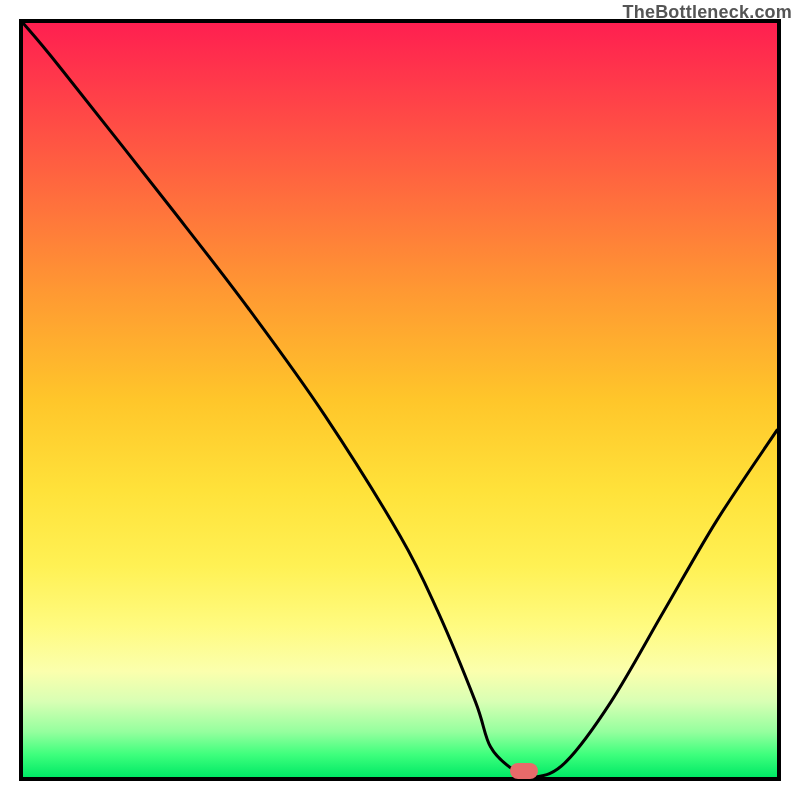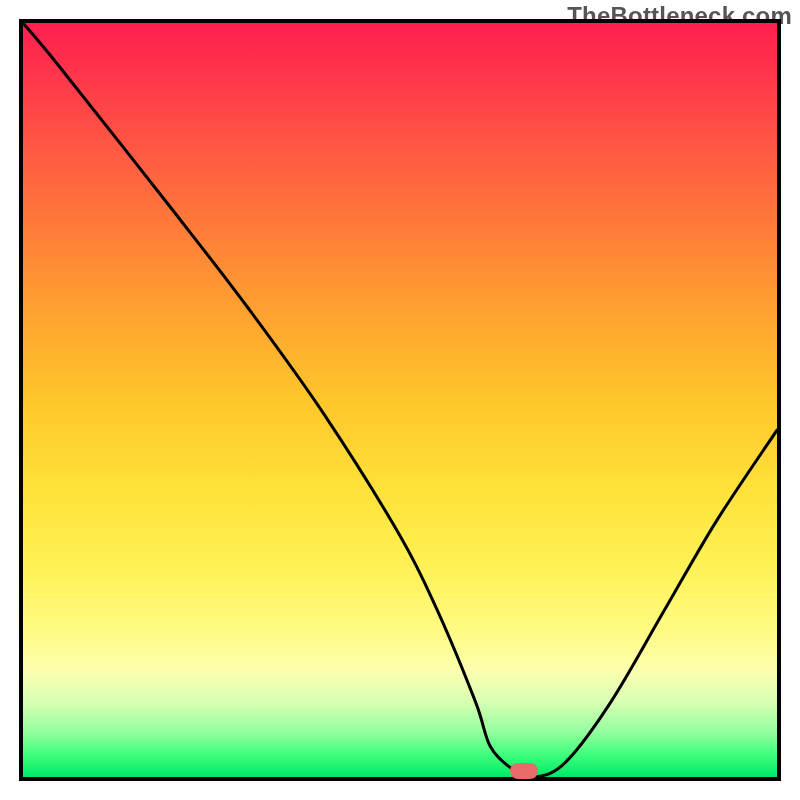--- a/index.html
+++ b/index.html
@@ -7,21 +7,21 @@
     padding: 0;
     width: 800px;
     height: 800px;
     background: #ffffff;
     font-family: Arial, Helvetica, sans-serif;
   }
   .attribution {
     position: absolute;
     top: 2px;
     right: 8px;
-    font-size: 24px;
+    font-size: 18px;
     font-weight: bold;
     color: #555;
     letter-spacing: 0.2px;
   }
   .frame {
     position: absolute;
     left: 19px;
     top: 19px;
     width: 762px;
     height: 762px;

